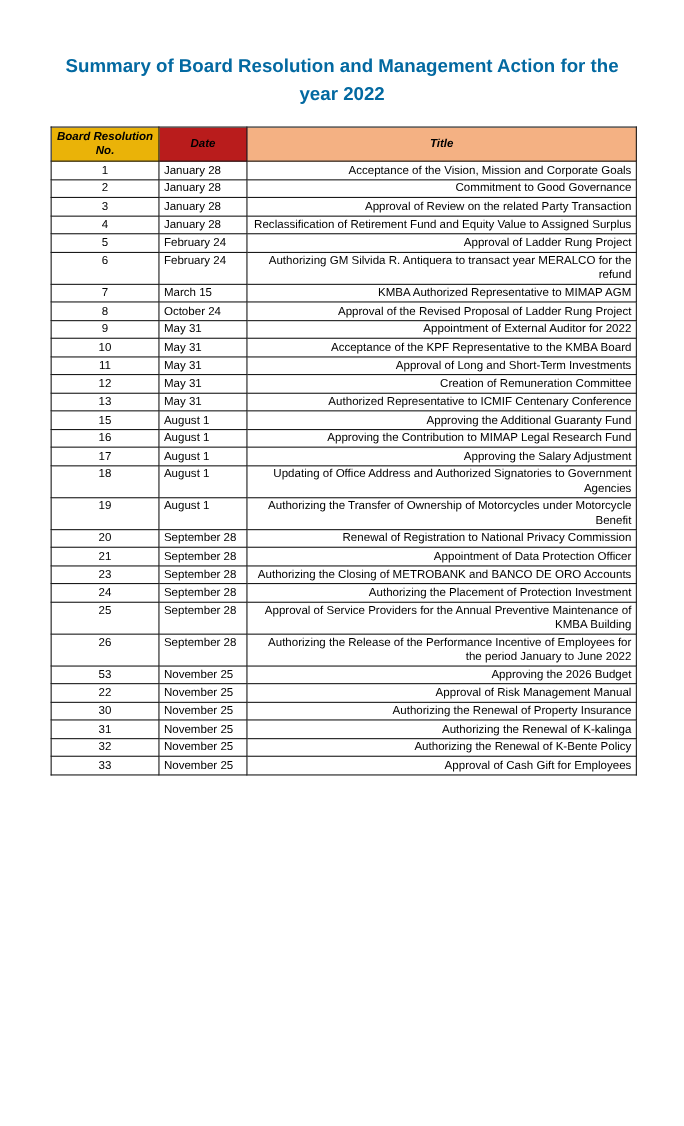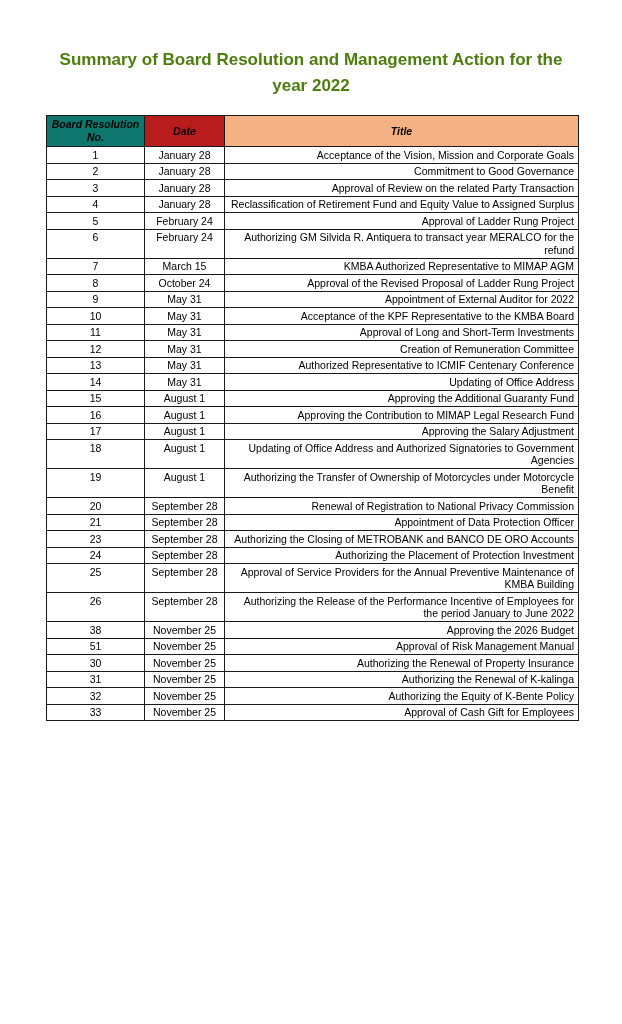--- a/index.html
+++ b/index.html
@@ -16,21 +16,21 @@
     height: 1024px;
     background: #ffffff;
     position: relative;
   }
   .doc-title {
     padding-top: 47px;
     text-align: center;
     font-size: 17px;
     font-weight: bold;
     line-height: 26px;
-    color: #4d7c0f;
+    color: #0369a1;
   }
   .doc-title .line { display: block; }
   table.res-table {
     border-collapse: collapse;
     margin-left: 46px;
     margin-top: 16px;
     width: 532px;
     table-layout: fixed;
   }
   table.res-table th,
@@ -45,21 +45,21 @@
     text-align: center;
     line-height: 13px;
     padding: 2px 2px;
     vertical-align: middle;
   }
   table.res-table td {
     line-height: 12.5px;
     padding: 1.5px 4px 1.5px 4px;
   }
   td.col-no { text-align: center; }
-  td.col-date { text-align: center; padding-left: 7px; white-space: nowrap; }
+  td.col-date { text-align: left; padding-left: 7px; white-space: nowrap; }
   td.col-title { text-align: right; padding-left: 7px; padding-right: 4px; }
   col.c-no { width: 98px; }
   col.c-date { width: 80px; }
   col.c-title { width: 354px; }
 </style>
 </head>
 <body>
 
 <div class="page">
 
@@ -69,21 +69,21 @@
   </h1>
 
   <table class="res-table">
     <colgroup>
       <col class="c-no">
       <col class="c-date">
       <col class="c-title">
     </colgroup>
     <thead>
       <tr>
-        <th style="background: #0f766e;">Board Resolution No.</th>
+        <th style="background: #eab308;">Board Resolution No.</th>
         <th style="background: #b91c1c;">Date</th>
         <th style="background: rgb(244, 177, 131); margin-left: 13px;">Title</th>
       </tr>
     </thead>
     <tbody id="table-body">
         <tr>
           <td class="col-no">1</td>
           <td class="col-date">January 28</td>
           <td class="col-title">Acceptance of the Vision, Mission and Corporate Goals</td>
         </tr>
@@ -141,25 +141,20 @@
           <td class="col-no">12</td>
           <td class="col-date">May 31</td>
           <td class="col-title">Creation of Remuneration Committee</td>
         </tr>
         <tr>
           <td class="col-no">13</td>
           <td class="col-date">May 31</td>
           <td class="col-title">Authorized Representative to ICMIF Centenary Conference</td>
         </tr>
         <tr>
-          <td class="col-no">14</td>
-          <td class="col-date">May 31</td>
-          <td class="col-title">Updating of Office Address</td>
-        </tr>
-        <tr>
           <td class="col-no">15</td>
           <td class="col-date">August 1</td>
           <td class="col-title">Approving the Additional Guaranty Fund</td>
         </tr>
         <tr>
           <td class="col-no">16</td>
           <td class="col-date">August 1</td>
           <td class="col-title">Approving the Contribution to MIMAP Legal Research Fund</td>
         </tr>
         <tr>
@@ -201,43 +196,43 @@
           <td class="col-no">25</td>
           <td class="col-date">September 28</td>
           <td class="col-title">Approval of Service Providers for the Annual Preventive Maintenance of KMBA Building</td>
         </tr>
         <tr>
           <td class="col-no">26</td>
           <td class="col-date">September 28</td>
           <td class="col-title">Authorizing the Release of the Performance Incentive of Employees for the period January to June 2022</td>
         </tr>
         <tr>
-          <td class="col-no">38</td>
+          <td class="col-no">53</td>
           <td class="col-date">November 25</td>
           <td class="col-title">Approving the 2026 Budget</td>
         </tr>
         <tr>
-          <td class="col-no">51</td>
+          <td class="col-no">22</td>
           <td class="col-date">November 25</td>
           <td class="col-title">Approval of Risk Management Manual</td>
         </tr>
         <tr>
           <td class="col-no">30</td>
           <td class="col-date">November 25</td>
           <td class="col-title">Authorizing the Renewal of Property Insurance</td>
         </tr>
         <tr>
           <td class="col-no">31</td>
           <td class="col-date">November 25</td>
           <td class="col-title">Authorizing the Renewal of K-kalinga</td>
         </tr>
         <tr>
           <td class="col-no">32</td>
           <td class="col-date">November 25</td>
-          <td class="col-title">Authorizing the Equity of K-Bente Policy</td>
+          <td class="col-title">Authorizing the Renewal of K-Bente Policy</td>
         </tr>
         <tr>
           <td class="col-no">33</td>
           <td class="col-date">November 25</td>
           <td class="col-title">Approval of Cash Gift for Employees</td>
         </tr>
       </tbody>
   </table>
 
 </div>

